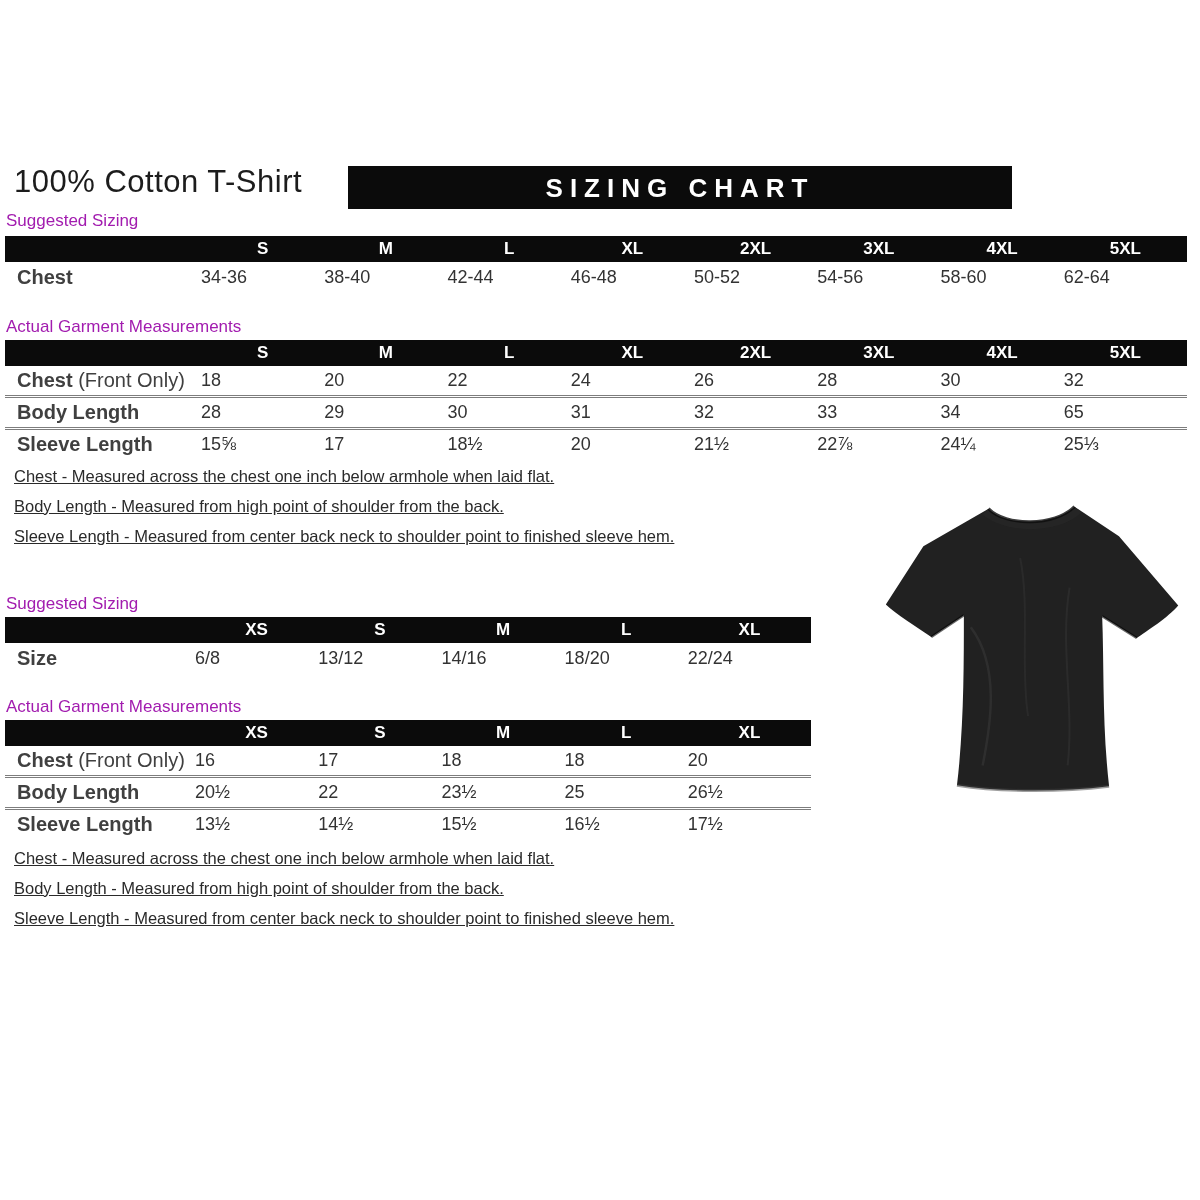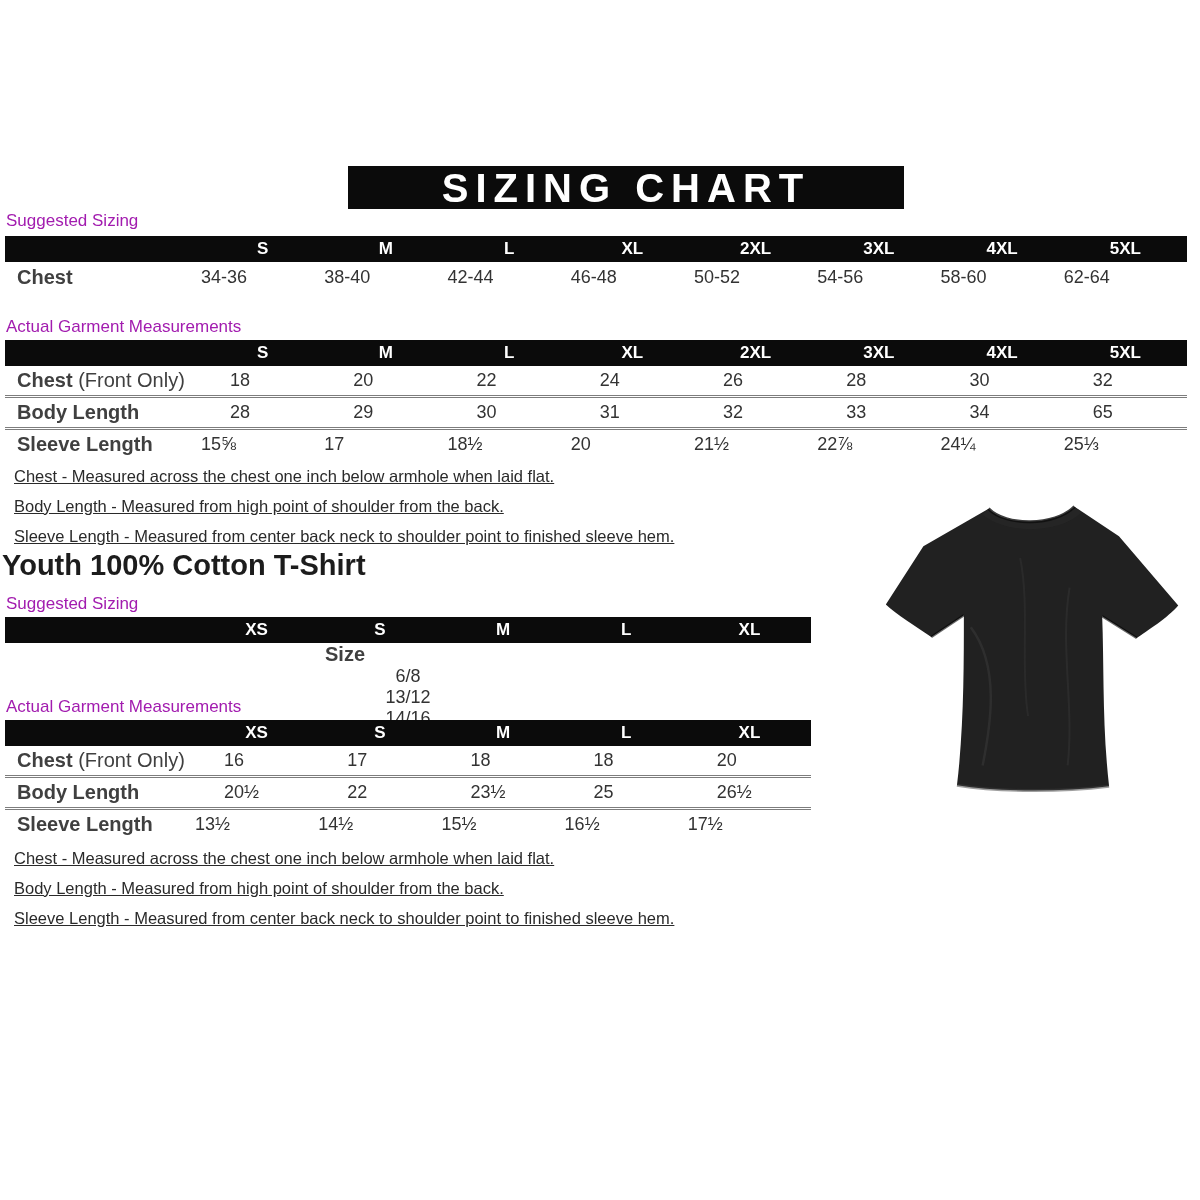--- a/index.html
+++ b/index.html
@@ -1,45 +1,46 @@
 <!DOCTYPE html>
 <html><head>
 <meta charset="utf-8">
 <style>
   html,body{margin:0;padding:0;background:#ffffff;}
   #page{position:relative;width:1200px;height:1200px;background:#ffffff;overflow:hidden;
         font-family:"Liberation Sans", sans-serif;color:#2b2b2b;}
 
   .title{position:absolute;left:14px;top:164px;font-size:31px;font-weight:400;color:#1c1c1c;letter-spacing:0.5px;}
-  .banner{position:absolute;left:348px;top:166px;width:556px;height:43px;background:#0b0b0b;
-          color:#ffffff;font-size:40px;font-weight:bold;letter-spacing:7px;text-align:center;line-height:44px;}
+  .banner{position:absolute;left:348px;top:166px;width:664px;height:43px;background:#0b0b0b;
+          color:#ffffff;font-size:26px;font-weight:bold;letter-spacing:7px;text-align:center;line-height:44px;}
   .seclabel{position:absolute;font-size:17px;color:#a21caf;}
 
   .tbl{position:absolute;}
   .hdr{display:flex;background:#0b0b0b;height:26px;align-items:center;}
   .hdr .lbl{flex:none;}
   .hdr .c{flex:1;text-align:center;color:#ffffff;font-weight:bold;font-size:17px;}
   .row{display:flex;height:29px;align-items:center;background:#ffffff;}
   .row .lbl{flex:none;font-size:20px;padding-left:12px;box-sizing:border-box;color:#404040;}
   .row .lbl b{font-weight:bold;}
   .row .c{flex:1;text-align:left;font-size:18px;color:#333333;}
   .adult .lbl{width:196px;}
   .yth .lbl{width:190px;}
-  .sep{border-bottom:3px double #7d7d7d;gap:29px;}
+  .sep{border-bottom:3px double #7d7d7d;}
 
   .notes{position:absolute;font-size:16.5px;line-height:30px;color:#2a2a2a;text-decoration:underline;}
   .youth-title{position:absolute;left:2px;top:549px;font-size:29px;font-weight:bold;color:#1c1c1c;}
 
   .shirt{position:absolute;left:872px;top:466px;width:326px;height:352px;}
 </style>
 </head>
 <body>
 
 <div id="page">
 
+  <div class="title">100% Cotton T-Shirt</div>
   <div class="banner">SIZING CHART</div>
 
   <div class="seclabel" style="left:6px;top:211px;">Suggested Sizing</div>
   <div class="tbl adult" style="left:5px;top:236px;width:1182px;">
     <div class="hdr">
       <div class="lbl" style="width:196px;"></div>
       <div class="c">S</div>
       <div class="c">M</div>
       <div class="c">L</div>
       <div class="c">XL</div>
@@ -108,33 +109,32 @@
       <div class="c">25⅓</div>
     </div>
   </div>
 
   <div class="notes" style="left:14px;top:461px;">
     <div>Chest - Measured across the chest one inch below armhole when laid flat.</div>
     <div>Body Length - Measured from high point of shoulder from the back.</div>
     <div>Sleeve Length - Measured from center back neck to shoulder point to finished sleeve hem.</div>
   </div>
 
-  <div class="youth-title">Youth 100% Cotton T-Shirt</div>
 
   <div class="seclabel" style="left:6px;top:594px;">Suggested Sizing</div>
   <div class="tbl yth" style="left:5px;top:617px;width:806px;">
     <div class="hdr">
       <div class="lbl" style="width:190px;"></div>
       <div class="c">XS</div>
       <div class="c">S</div>
       <div class="c">M</div>
       <div class="c">L</div>
       <div class="c">XL</div>
     </div>
-    <div class="row" style="height:31px;flex-direction:column;">
+    <div class="row" style="height:31px;">
       <div class="lbl"><b>Size</b></div>
       <div class="c">6/8</div>
       <div class="c">13/12</div>
       <div class="c">14/16</div>
       <div class="c">18/20</div>
       <div class="c">22/24</div>
     </div>
   </div>
 
   <div class="seclabel" style="left:6px;top:697px;">Actual Garment Measurements</div>

